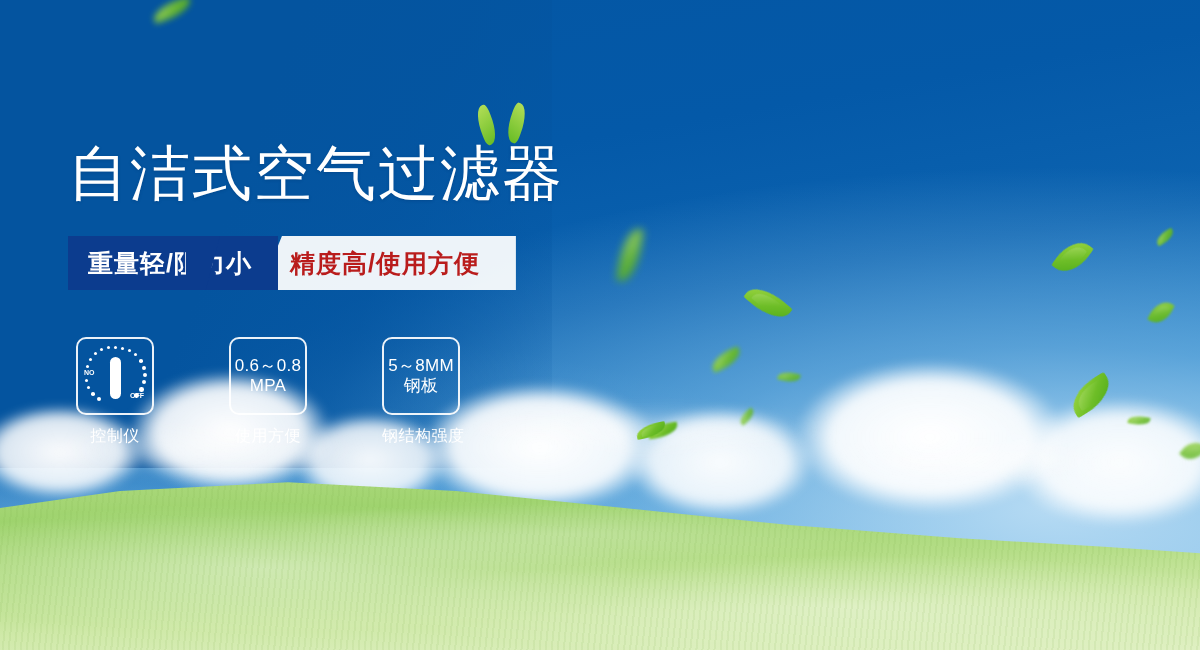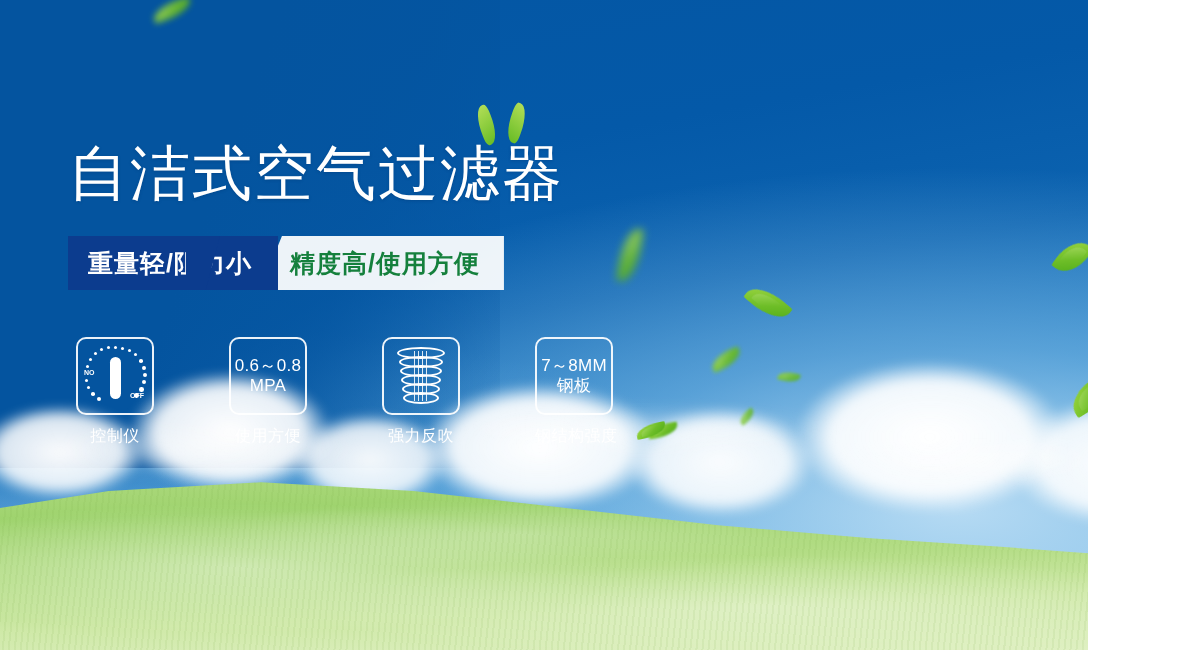--- a/index.html
+++ b/index.html
@@ -1,21 +1,21 @@
 <!DOCTYPE html>
 <html lang="zh"><head>
 <meta charset="utf-8">
 <title>Banner</title>
 <style>
   html,body{margin:0;padding:0;background:#fff;}
   body{font-family:"Liberation Sans","DejaVu Sans",sans-serif;}
 
   .stage{
     position:relative;
-    width:1088px;height:650px;
+    width:1200px;height:650px;
     overflow:hidden;
     background:#0358a6;
   }
 
   
   .sky{
     position:absolute;inset:0;
     background:
       radial-gradient(135% 95% at 88% 78%, rgba(188,222,245,.95) 0%, rgba(140,196,235,.55) 26%, rgba(64,146,207,0) 55%),
       radial-gradient(120% 80% at 10% 102%, rgba(198,228,248,.85) 0%, rgba(120,180,226,.30) 38%, rgba(30,120,190,0) 66%),
@@ -115,23 +115,23 @@
   
   .subbar{position:absolute;left:68px;top:236px;height:54px;display:flex;}
   .sub-left{
     background:#0c3c8e;color:#ffffff;
     display:flex;align-items:center;
     padding:0 26px 0 20px;
     font-size:25px;font-weight:700;letter-spacing:1px;
     position:relative;z-index:2;
   }
   .sub-right{
-    background:rgba(255,255,255,.93);color:#15803d;
+    background:rgba(255,255,255,.93);color:#b91c1c;
     display:flex;align-items:center;
-    padding:0 24px 0 30px;
+    padding:0 36px 0 30px;
     font-size:25px;font-weight:700;letter-spacing:1px;
     margin-left:-18px;
     clip-path:polygon(22px 0, 100% 0, 100% 100%, 0 100%);
   }
   .slash{
     position:absolute;left:186px;top:236px;width:34px;height:54px;z-index:3;
     background:#0c3c8e;
     clip-path:polygon(0 0, 100% 0, 58% 100%, 0 100%);
   }
 
@@ -252,38 +252,24 @@
       </div>
 
       <div class="feature">
         <div class="fbox">
           <span class="ftext">0.6～0.8</span>
           <span class="ftext">MPA</span>
         </div>
         <div class="flabel">使用方便</div>
       </div>
 
+
       <div class="feature">
         <div class="fbox">
-          <div class="coil">
-            <span class="stem"></span>
-            <span class="ring" style="top:0px;width:44px;"></span>
-            <span class="ring" style="top:9px;width:40px;"></span>
-            <span class="ring" style="top:18px;width:38px;"></span>
-            <span class="ring" style="top:27px;width:36px;"></span>
-            <span class="ring" style="top:36px;width:34px;"></span>
-            <span class="ring" style="top:45px;width:32px;"></span>
-          </div>
-        </div>
-        <div class="flabel">强力反吹</div>
-      </div>
-
-      <div class="feature">
-        <div class="fbox">
-          <span class="ftext">7～8MM</span>
+          <span class="ftext">5～8MM</span>
           <span class="ftext">钢板</span>
         </div>
         <div class="flabel">钢结构强度</div>
       </div>
 
 
     </div>
 
     <div class="leaf" style="left:636px;top:424px;width:30px;height:13px;transform:rotate(-12deg);filter:blur(.6px);"></div>
 

